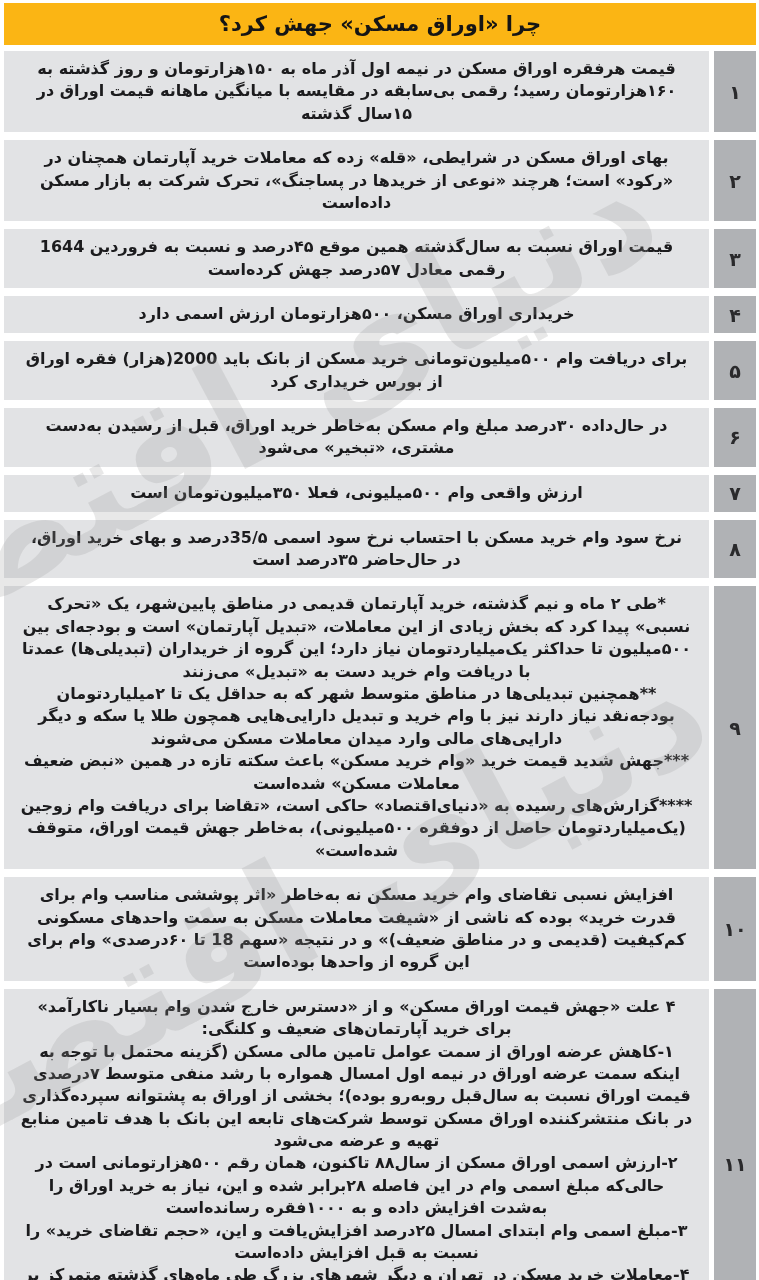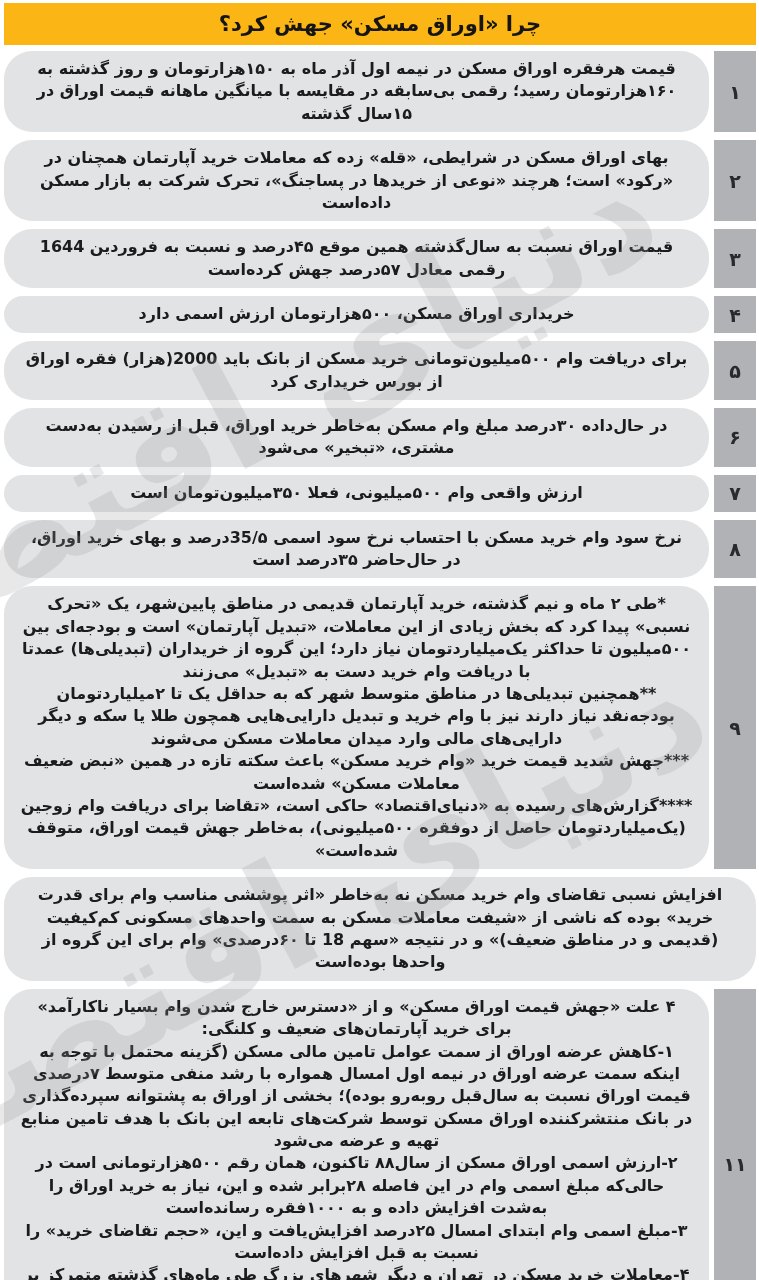--- a/index.html
+++ b/index.html
@@ -47,21 +47,20 @@
     background:#E2E3E5;
     color:#1c1c1e;
     display:flex;align-items:center;justify-content:center;
     text-align:center;
     padding:7px 16px;
     box-sizing:border-box;
     font-size:16px;
     font-weight:600;
     line-height:1.4;
     white-space:pre-line;
-    border-radius:28px;
   }
   .watermark{
     position:absolute;
     pointer-events:none;
     color:#9a9a9a;
     opacity:0.22;
     font-size:150px;
     font-weight:700;
     white-space:nowrap;
     transform:rotate(-28deg);
@@ -123,20 +122,21 @@
 
     <section class="row">
       <div class="num">۹</div>
       <div class="txt">*طی ۲ ماه و نیم گذشته، خرید آپارتمان قدیمی در مناطق پایین‌شهر، یک «تحرک نسبی» پیدا کرد که بخش زیادی از این معاملات، «تبدیل آپارتمان» است و بودجه‌ای بین ۵۰۰میلیون تا حداکثر یک‌میلیاردتومان نیاز دارد؛ این گروه از خریداران (تبدیلی‌ها) عمدتا با دریافت وام خرید دست به «تبدیل» می‌زنند
 **همچنین تبدیلی‌ها در مناطق متوسط شهر که به حداقل یک تا ۲میلیاردتومان بودجه‌نقد نیاز دارند نیز با وام خرید و تبدیل دارایی‌هایی همچون طلا یا سکه و دیگر دارایی‌های مالی وارد میدان معاملات مسکن می‌شوند
 ***جهش شدید قیمت خرید «وام خرید مسکن» باعث سکته تازه در همین «نبض ضعیف معاملات مسکن» شده‌است
 ****گزارش‌های رسیده به «دنیای‌اقتصاد» حاکی است، «تقاضا برای دریافت وام زوجین (یک‌میلیاردتومان حاصل از دوفقره ۵۰۰میلیونی)، به‌خاطر جهش قیمت اوراق، متوقف شده‌است»</div>
     </section>
 
     <section class="row">
+      <div class="num">۱۰</div>
       <div class="txt">افزایش نسبی تقاضای وام خرید مسکن نه به‌خاطر «اثر پوششی مناسب وام برای قدرت خرید» بوده که ناشی از «شیفت معاملات مسکن به سمت واحدهای مسکونی کم‌کیفیت (قدیمی و در مناطق ضعیف)» و در نتیجه «سهم 18 تا ۶۰درصدی» وام برای این گروه از واحدها بوده‌است</div>
     </section>
 
     <section class="row">
       <div class="num">۱۱</div>
       <div class="txt">۴ علت «جهش قیمت اوراق مسکن» و از «دسترس خارج شدن وام بسیار ناکارآمد» برای خرید آپارتمان‌های ضعیف و کلنگی:
 ۱-کاهش عرضه اوراق از سمت عوامل تامین مالی مسکن (گزینه محتمل با توجه به اینکه سمت عرضه اوراق در نیمه اول امسال همواره با رشد منفی متوسط ۷درصدی قیمت اوراق نسبت به سال‌قبل روبه‌رو بوده)؛ بخشی از اوراق به پشتوانه سپرده‌گذاری در بانک منتشرکننده اوراق مسکن توسط شرکت‌های تابعه این بانک با هدف تامین منابع تهیه و عرضه می‌شود
 ۲-ارزش اسمی اوراق مسکن از سال۸۸ تاکنون، همان رقم ۵۰۰هزارتومانی است در حالی‌که مبلغ اسمی وام در این فاصله ۲۸برابر شده و این، نیاز به خرید اوراق را به‌شدت افزایش داده و به ۱۰۰۰فقره رسانده‌است
 ۳-مبلغ اسمی وام ابتدای امسال ۲۵درصد افزایش‌یافت و این، «حجم تقاضای خرید» را نسبت به قبل افزایش داده‌است
 ۴-معاملات خرید مسکن در تهران و دیگر شهرهای بزرگ طی ماه‌های گذشته متمرکز بر آپارتمان‌هایی بوده که «وام مسکن» برای آنها، نقش اهرم مالی را بازی کرده‌است و این باعث «افزایش تقاضای اوراق» شد</div>

